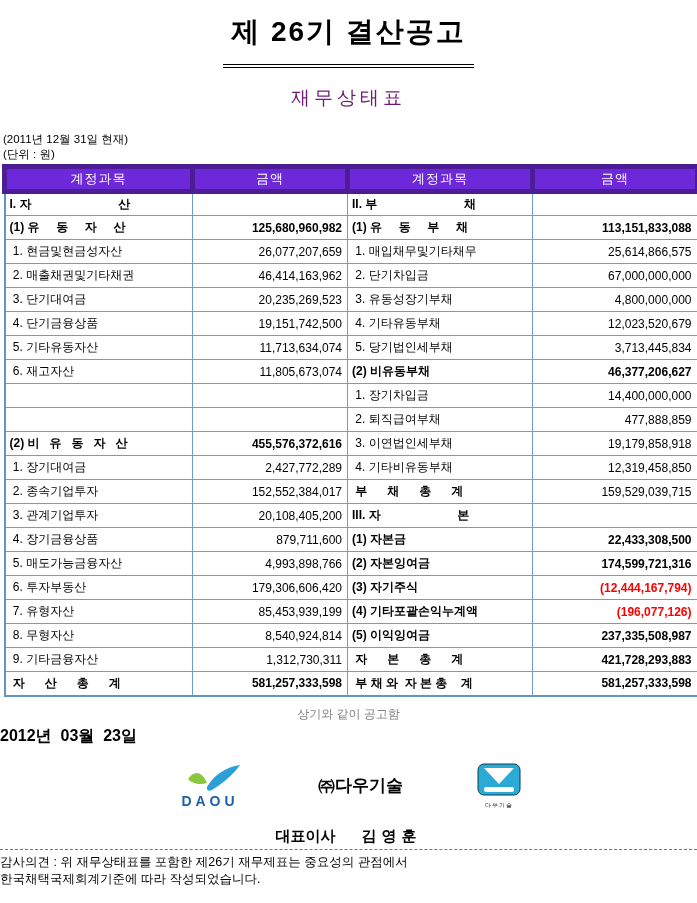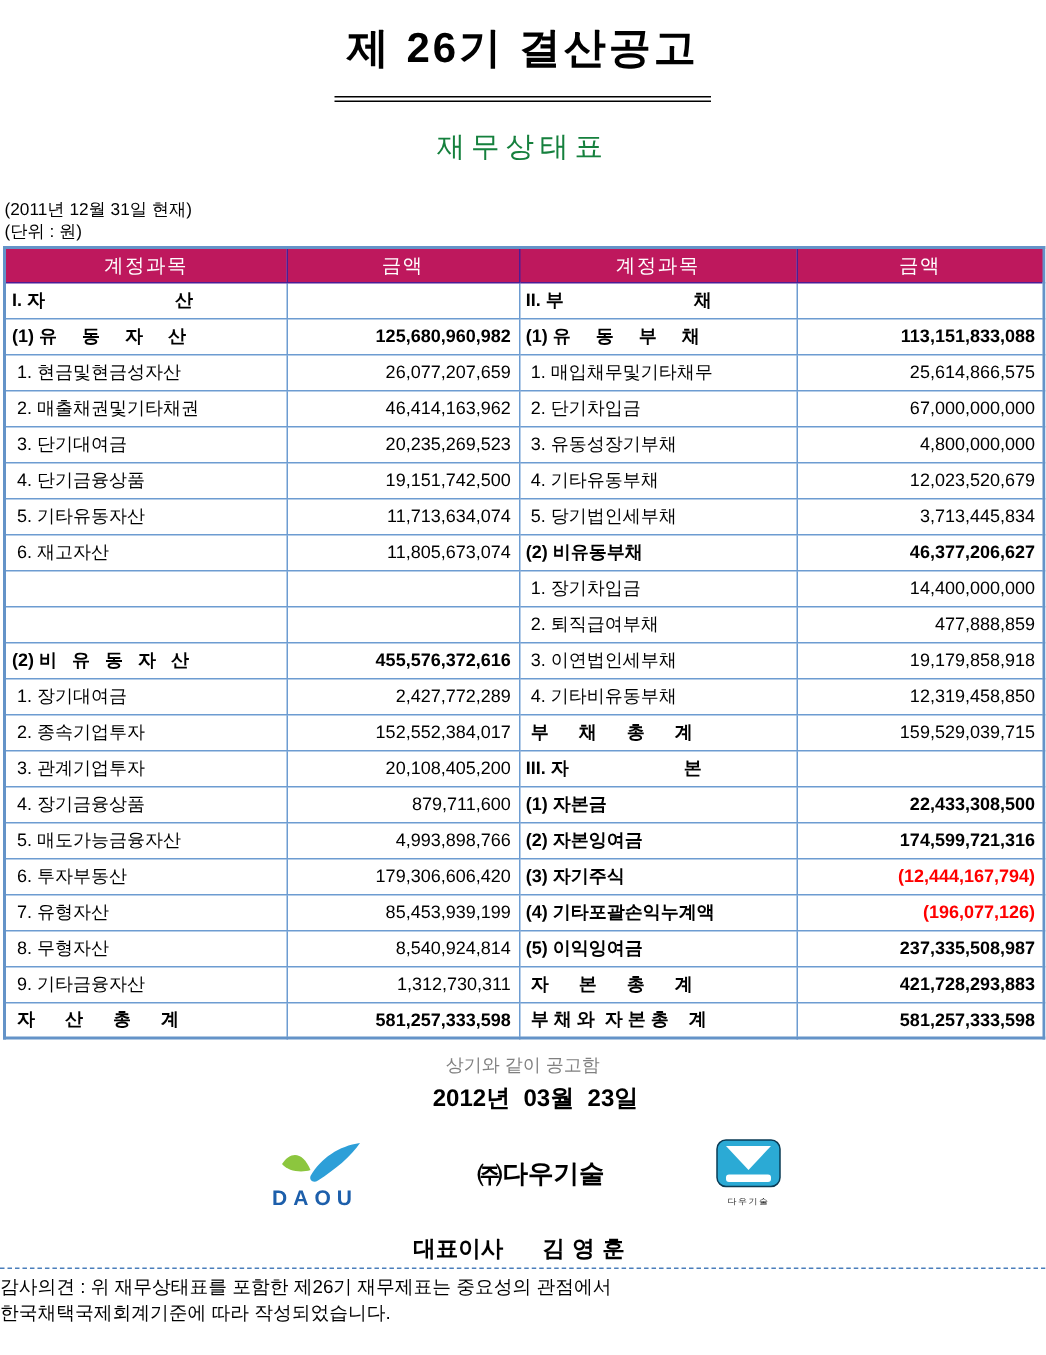--- a/index.html
+++ b/index.html
@@ -14,50 +14,50 @@
   
   .title-wrap { text-align: center; margin-top: 13px; }
   .title-wrap .title {
     display: inline-block;
     font-size: 28px; font-weight: 600; letter-spacing: 2px;
     border-bottom: 4px double #000;
     padding: 0 8px 13px 8px;
   }
   .subtitle {
     text-align: center; margin-top: 17px;
-    color: #15803d; font-size: 19px; letter-spacing: 4px;
+    color: #701a75; font-size: 19px; letter-spacing: 4px;
   }
   .meta-row {
     display: flex; justify-content: flex-start;
     margin: 21px 3px 2px 3px;
     font-size: 11.5px; color: #000; flex-direction: column;
   }
   
   table.bs {
     width: 693px; margin: 0 2px;
     border-collapse: collapse; table-layout: fixed;
     border: 2px solid #6493C8;
   }
   table.bs th {
-    background: #be185d; color: #ffffff;
+    background: #6d28d9; color: #ffffff;
     font-size: 13px; font-weight: normal; letter-spacing: 1px;
-    height: 23px; border: 1px solid #4c1d95;
+    height: 23px; border: 5px solid #4c1d95;
   }
   table.bs td {
     height: 24px; font-size: 12px;
     border: 1px solid #6D9CD1;
     overflow: hidden;
   }
   td.lbl { text-align: left; padding-left: 4px; white-space: pre; }
   td.amt { text-align: right; padding-right: 5px; white-space: pre; }
   td.b   { font-weight: bold; font-size: 13px; }
   td.red { color: #FF0000; }
   
   .announce { text-align: center; margin-top: 9px; color: #808080; font-size: 12px; }
-  .pubdate  { text-align: center; margin-top: 3px; font-size: 16px; font-weight: bold; white-space: pre; padding-left: 17px; }
+  .pubdate  { text-align: left; margin-top: 3px; font-size: 16px; font-weight: bold; white-space: pre; }
   .logos {
     display: flex; justify-content: center; align-items: center;
     gap: 72px; margin-top: 9px; height: 60px;
   }
   .daou-logo { display: flex; flex-direction: column; align-items: center; }
   .daou-word { color: #1D5FAB; font-weight: bold; font-size: 14px; letter-spacing: 4px; margin-top: -3px; }
   .company-name { font-size: 17px; font-weight: bold; }
   .mail-logo { display: flex; flex-direction: column; align-items: center; }
   .mail-caption { font-size: 6px; color: #222; letter-spacing: 1px; margin-top: 1px; transform: scaleY(.9); }
   .ceo { text-align: center; margin-top: 11px; font-size: 15px; font-weight: bold; }

